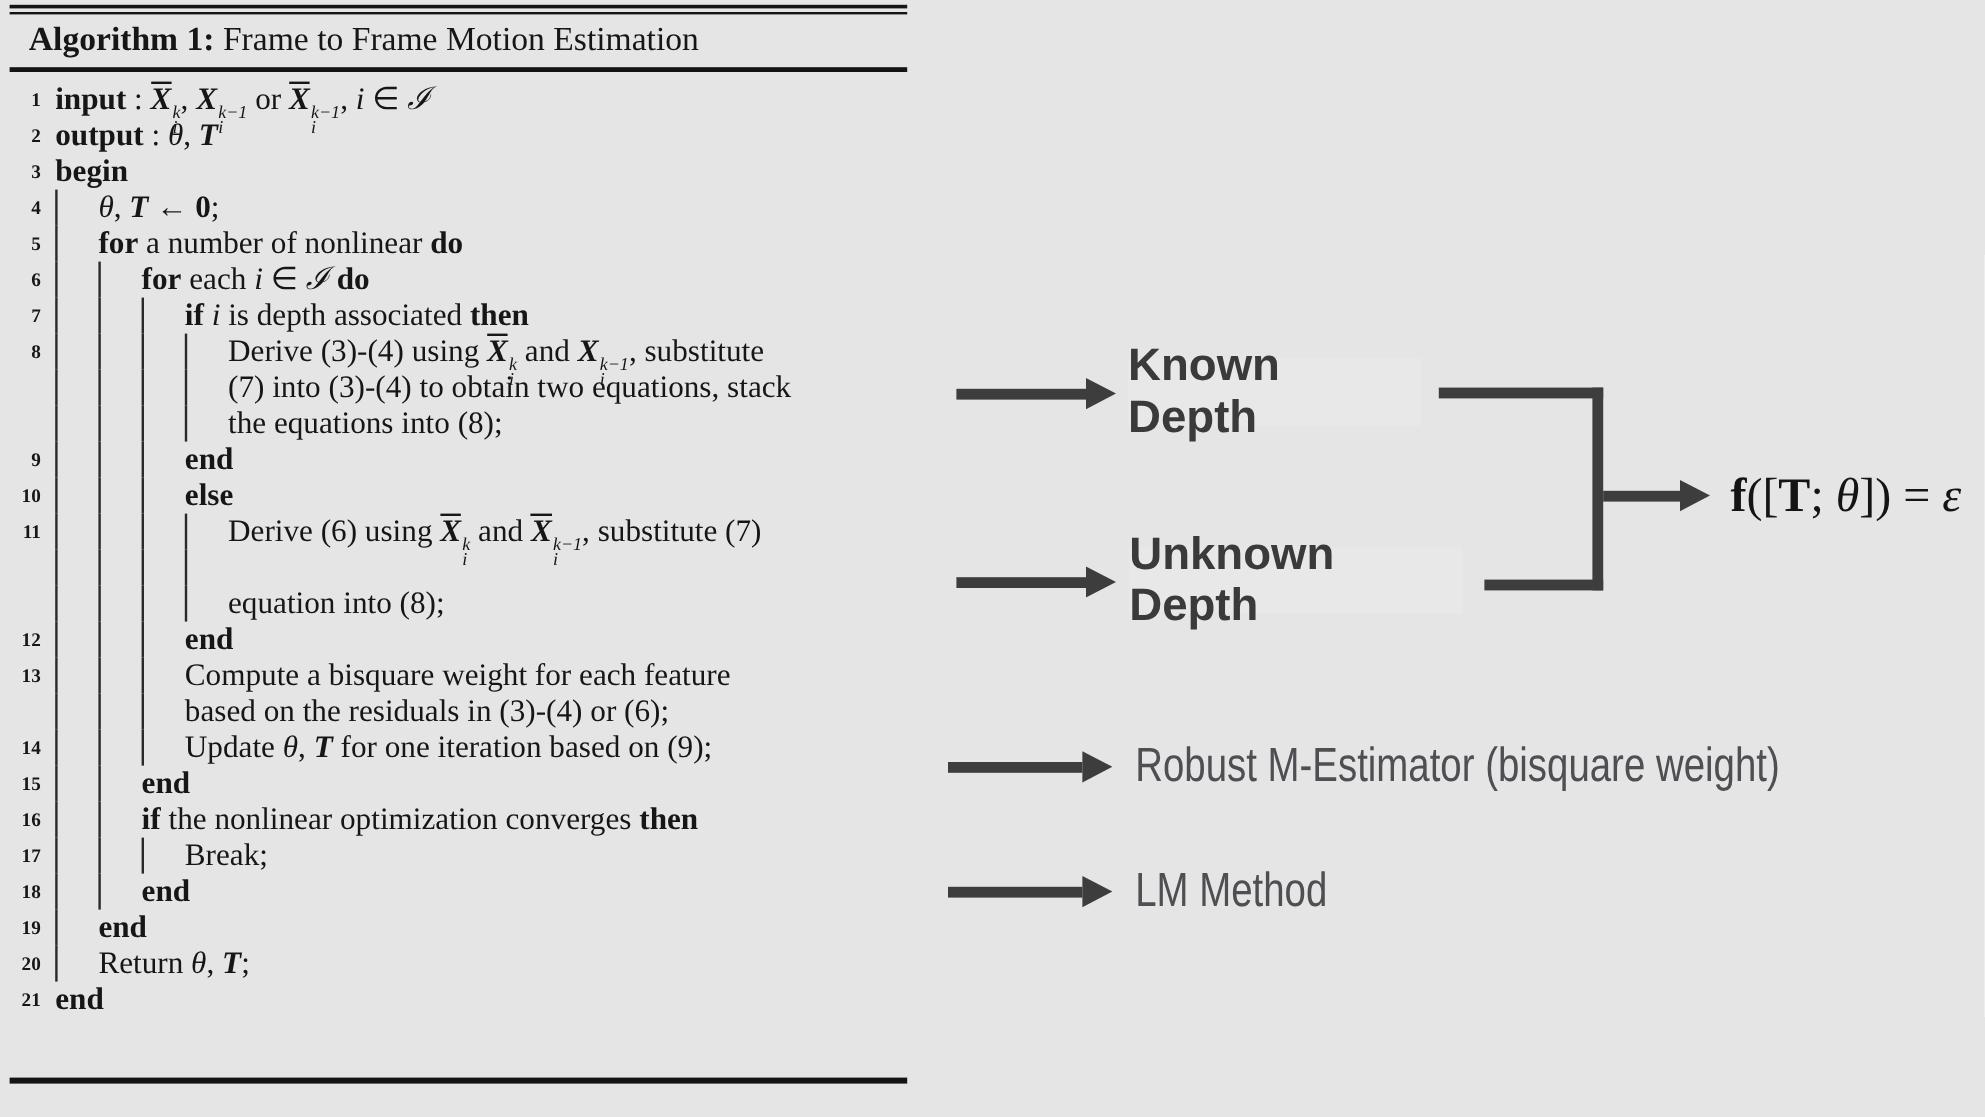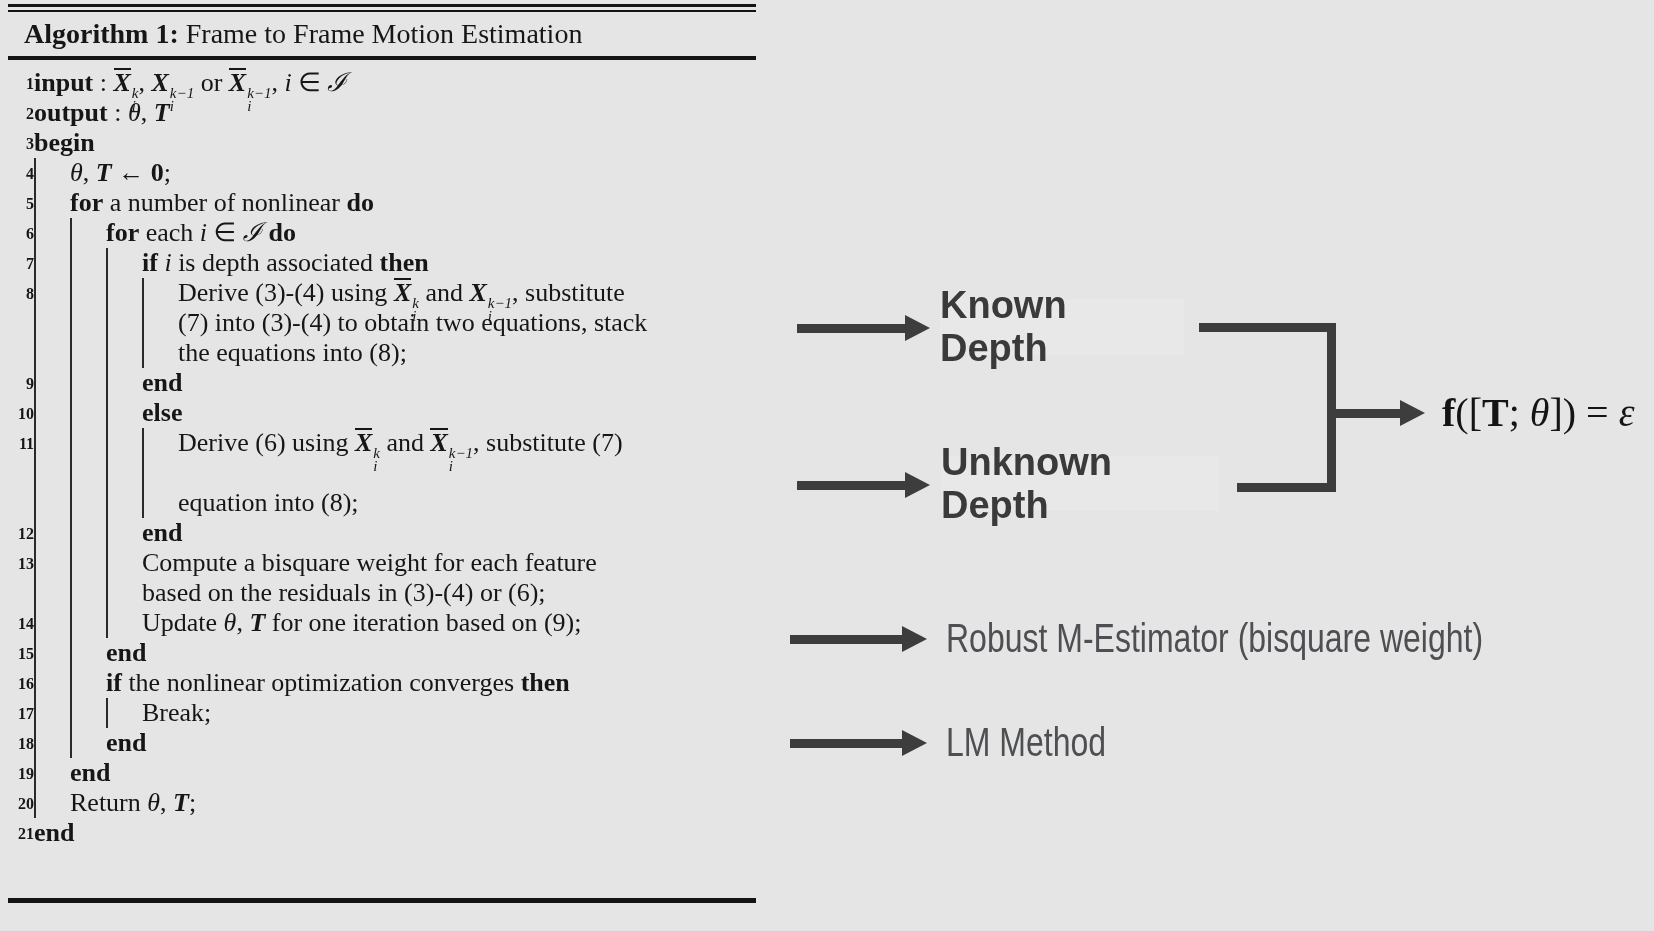--- a/index.html
+++ b/index.html
@@ -11,21 +11,21 @@
   .rule{background:#141414;width:100%;}
   .r-top1{height:3px;}
   .r-top2{height:2px;margin-top:3px;}
   .r-mid{height:4px;}
   .r-bot{height:5px;margin-top:50px;}
   .title{font-size:28px;line-height:44px;padding-left:16px;white-space:nowrap;}
   .title .tlabel{font-weight:bold;}
   .lines{padding-top:8px;}
   .line{display:flex;height:30px;align-items:stretch;}
   .num{width:26px;text-align:right;font-weight:bold;font-size:16px;line-height:32px;flex:none;}
-  .txtwrap{display:flex;margin-left:0;flex:1;align-items:stretch;}
+  .txtwrap{display:flex;margin-left:12px;flex:1;align-items:stretch;}
   .ibar{width:34px;border-left:2px solid #2a2a2a;flex:none;}
   .txt{font-size:26px;line-height:30px;white-space:nowrap;}
 
   .s-n{font-style:normal;}
   .s-kw,.s-b{font-weight:bold;}
   .s-i{font-style:italic;}
   .s-bi{font-weight:bold;font-style:italic;}
   .s-scr{font-style:italic;}
   .ol{display:inline-block;border-top:2px solid #161616;line-height:1.02;}
   .ss{display:inline-flex;flex-direction:column;align-items:flex-start;vertical-align:-7px;

